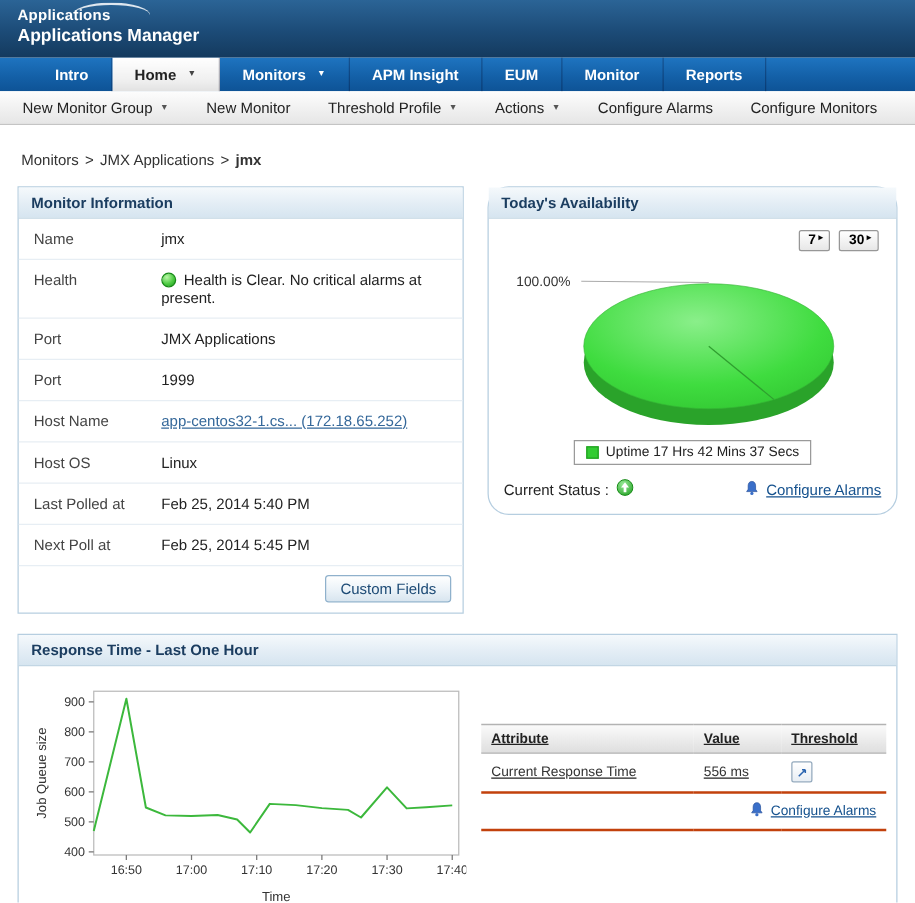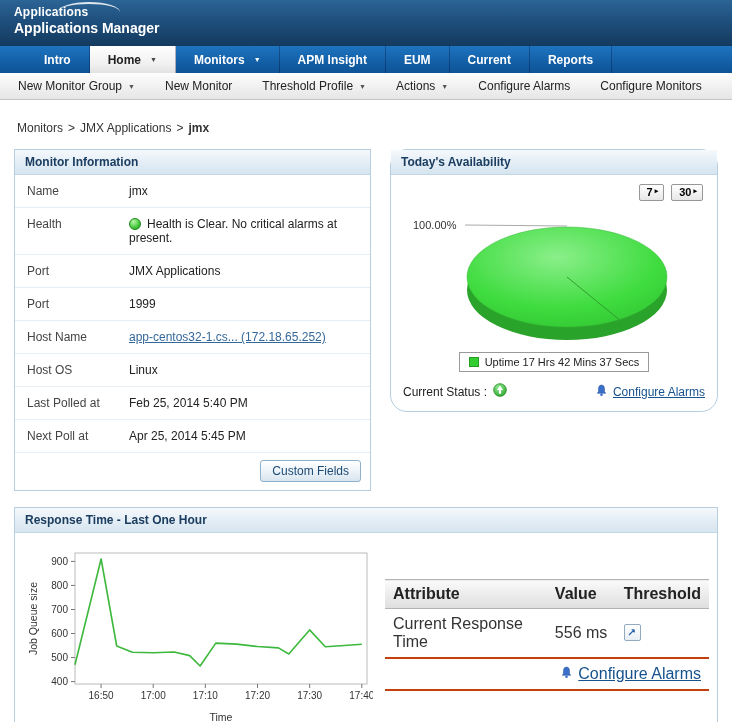--- a/index.html
+++ b/index.html
@@ -70,21 +70,21 @@
   .legend-swatch { width:10px; height:10px; background:#33cc33; border:1px solid #22a022; }
   .status-row { display:flex; align-items:center; justify-content:space-between; padding:2px 2px 5px; }
   .status-left { display:flex; align-items:center; gap:6px; }
   .cfg-link { color:#16528e; text-decoration:underline; cursor:pointer; }
   .cfg-wrap { display:flex; align-items:center; gap:5px; }
 
   
   .rt { margin-top:16px; width:704px; }
   .rt-body { display:flex; padding:8px 8px 10px; }
   .rt-table-wrap { flex:1; margin-left:12px; margin-top:38px; }
-  table.attr { width:100%; border-collapse:collapse; font-size:16px; }
+  table.attr { width:100%; border-collapse:collapse; font-size:11px;text-decoration:underline; }
   table.attr th { background:linear-gradient(180deg,#fafafa 0%,#e9e9e9 60%,#dedede 100%);
     border-top:1px solid #b3b3b3; border-bottom:1px solid #b3b3b3; text-align:left;
     padding:5px 8px; font-weight:bold; color:#222; }
   table.attr td { padding:6px 8px; border-bottom:2px solid #c2410c; color:#333; }
   td.cfg-cell { text-align:right; }
   .th-icon { display:inline-flex; align-items:center; justify-content:center; width:17px; height:17px;
     border:1px solid #93a9bd; background:linear-gradient(180deg,#fff,#e8eef4); border-radius:2px; cursor:pointer; }
 </style>
 </head>
 <body>
@@ -109,21 +109,21 @@
       <span>Monitors</span>
       <span class="caret">▼</span>
     </div>
   <div class="tab">
       <span>APM Insight</span>
     </div>
   <div class="tab">
       <span>EUM</span>
     </div>
   <div class="tab">
-      <span>Current</span>
+      <span>Monitor</span>
     </div>
   <div class="tab">
       <span>Reports</span>
     </div>
 </div>
 
 <div class="subnav">
   <div class="subnav-item">
       <span>New Monitor Group</span>
       <span class="caret">▼</span>
@@ -184,21 +184,21 @@
       <div class="mi-row">
         <div class="mi-label">Host OS</div>
         <div class="mi-value">Linux</div>
       </div>
       <div class="mi-row">
         <div class="mi-label">Last Polled at</div>
         <div class="mi-value">Feb 25, 2014 5:40 PM</div>
       </div>
       <div class="mi-row">
         <div class="mi-label">Next Poll at</div>
-        <div class="mi-value">Apr 25, 2014 5:45 PM</div>
+        <div class="mi-value">Feb 25, 2014 5:45 PM</div>
       </div>
       <div class="mi-footer">
         <button class="btn">Custom Fields</button>
       </div>
     </div>
 
     <div class="panel av">
       <div class="panel-header">Today's Availability</div>
       <div class="av-body">
         <div class="period-btns">

